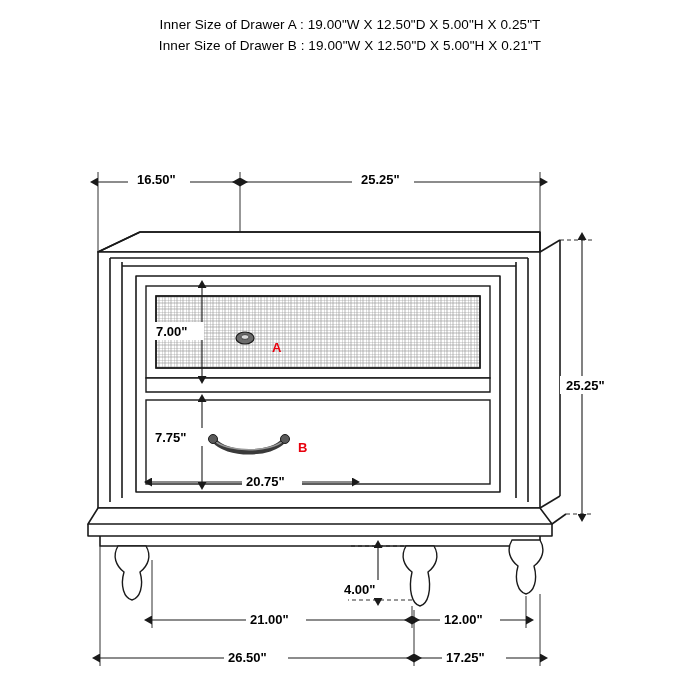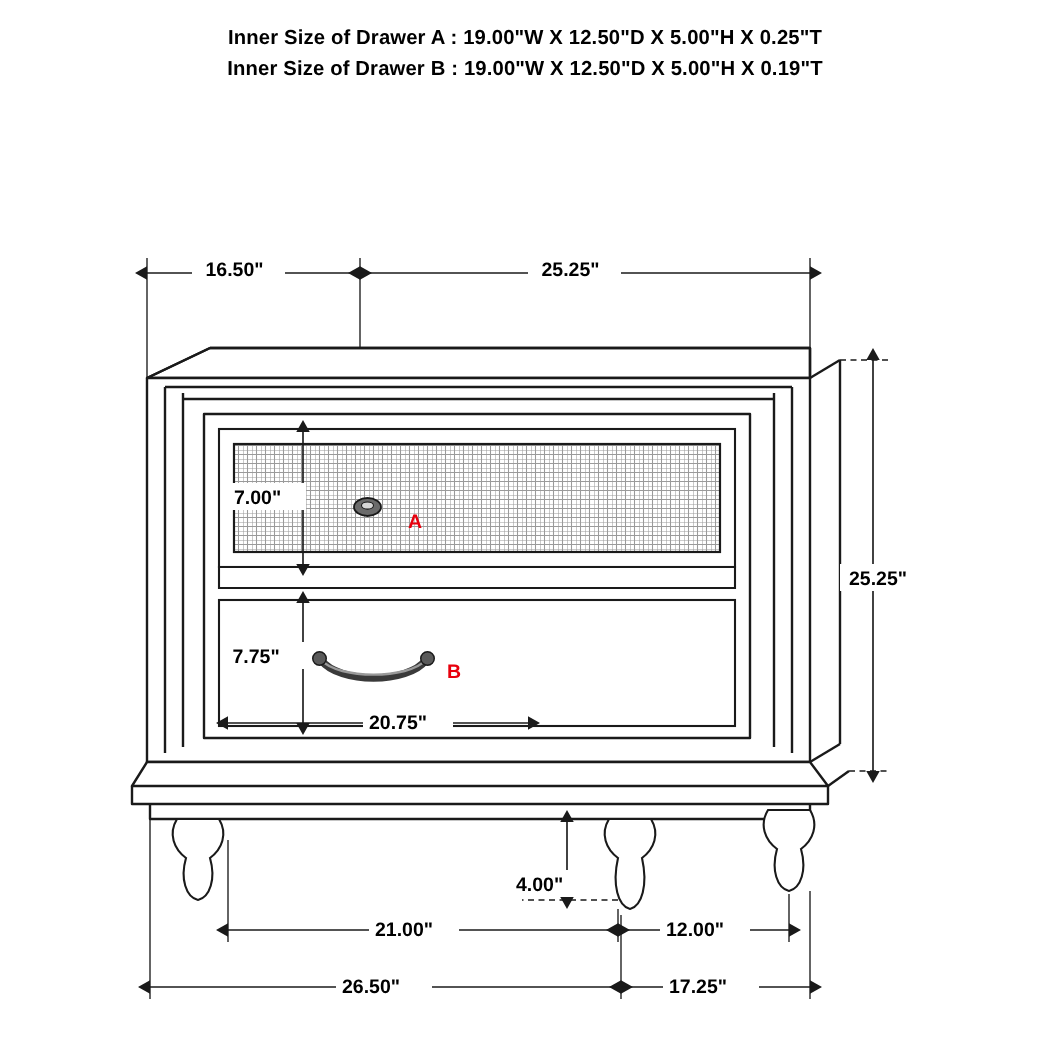--- a/index.html
+++ b/index.html
@@ -19,21 +19,21 @@
     width: 700px;
     height: 700px;
   }
   .header {
     position: absolute;
     top: 14px;
     left: 0;
     width: 700px;
     text-align: center;
     font-size: 13.5px;
-    font-weight: bold;
+    font-weight: normal;
     line-height: 21px;
     letter-spacing: 0.1px;
   }
   .header div { white-space: nowrap; }
   svg.diagram {
     position: absolute;
     top: 0;
     left: 0;
   }
   .dimtext {
@@ -49,21 +49,21 @@
     fill: #e8000d;
   }
 </style>
 </head>
 <body>
 
 <div id="stage">
 
   <div class="header">
     <div>Inner Size of Drawer A : 19.00"W X 12.50"D X 5.00"H X  0.25"T</div>
-    <div>Inner Size of Drawer B : 19.00"W X 12.50"D X 5.00"H X  0.19"T</div>
+    <div>Inner Size of Drawer B : 19.00"W X 12.50"D X 5.00"H X  0.21"T</div>
   </div>
 
   <svg class="diagram" width="700" height="700" viewBox="0 0 700 700">
     <defs>
       <marker id="arrL" markerWidth="9" markerHeight="9" refX="8" refY="4.5" orient="auto" markerUnits="userSpaceOnUse">
         <path d="M8,0 L8,9 L0,4.5 Z" fill="#1a1a1a"></path>
       </marker>
       <marker id="arrR" markerWidth="9" markerHeight="9" refX="1" refY="4.5" orient="auto" markerUnits="userSpaceOnUse">
         <path d="M1,0 L1,9 L9,4.5 Z" fill="#1a1a1a"></path>
       </marker>

